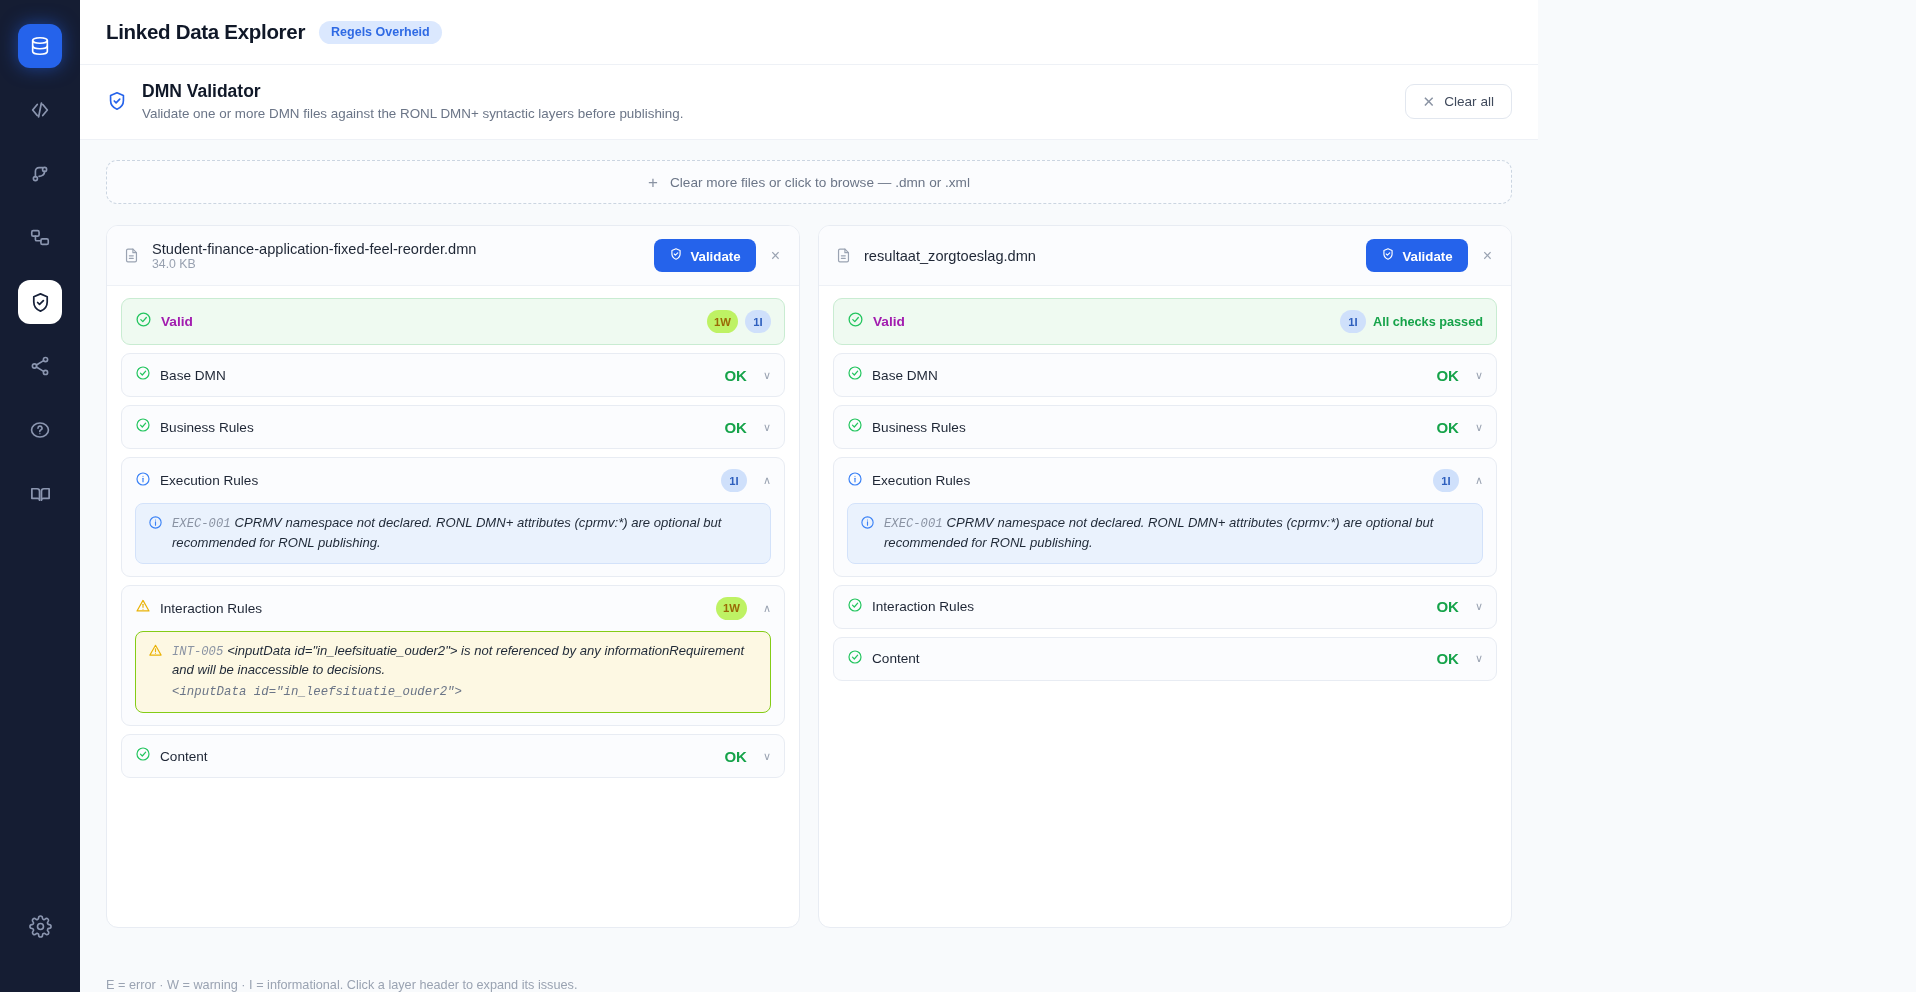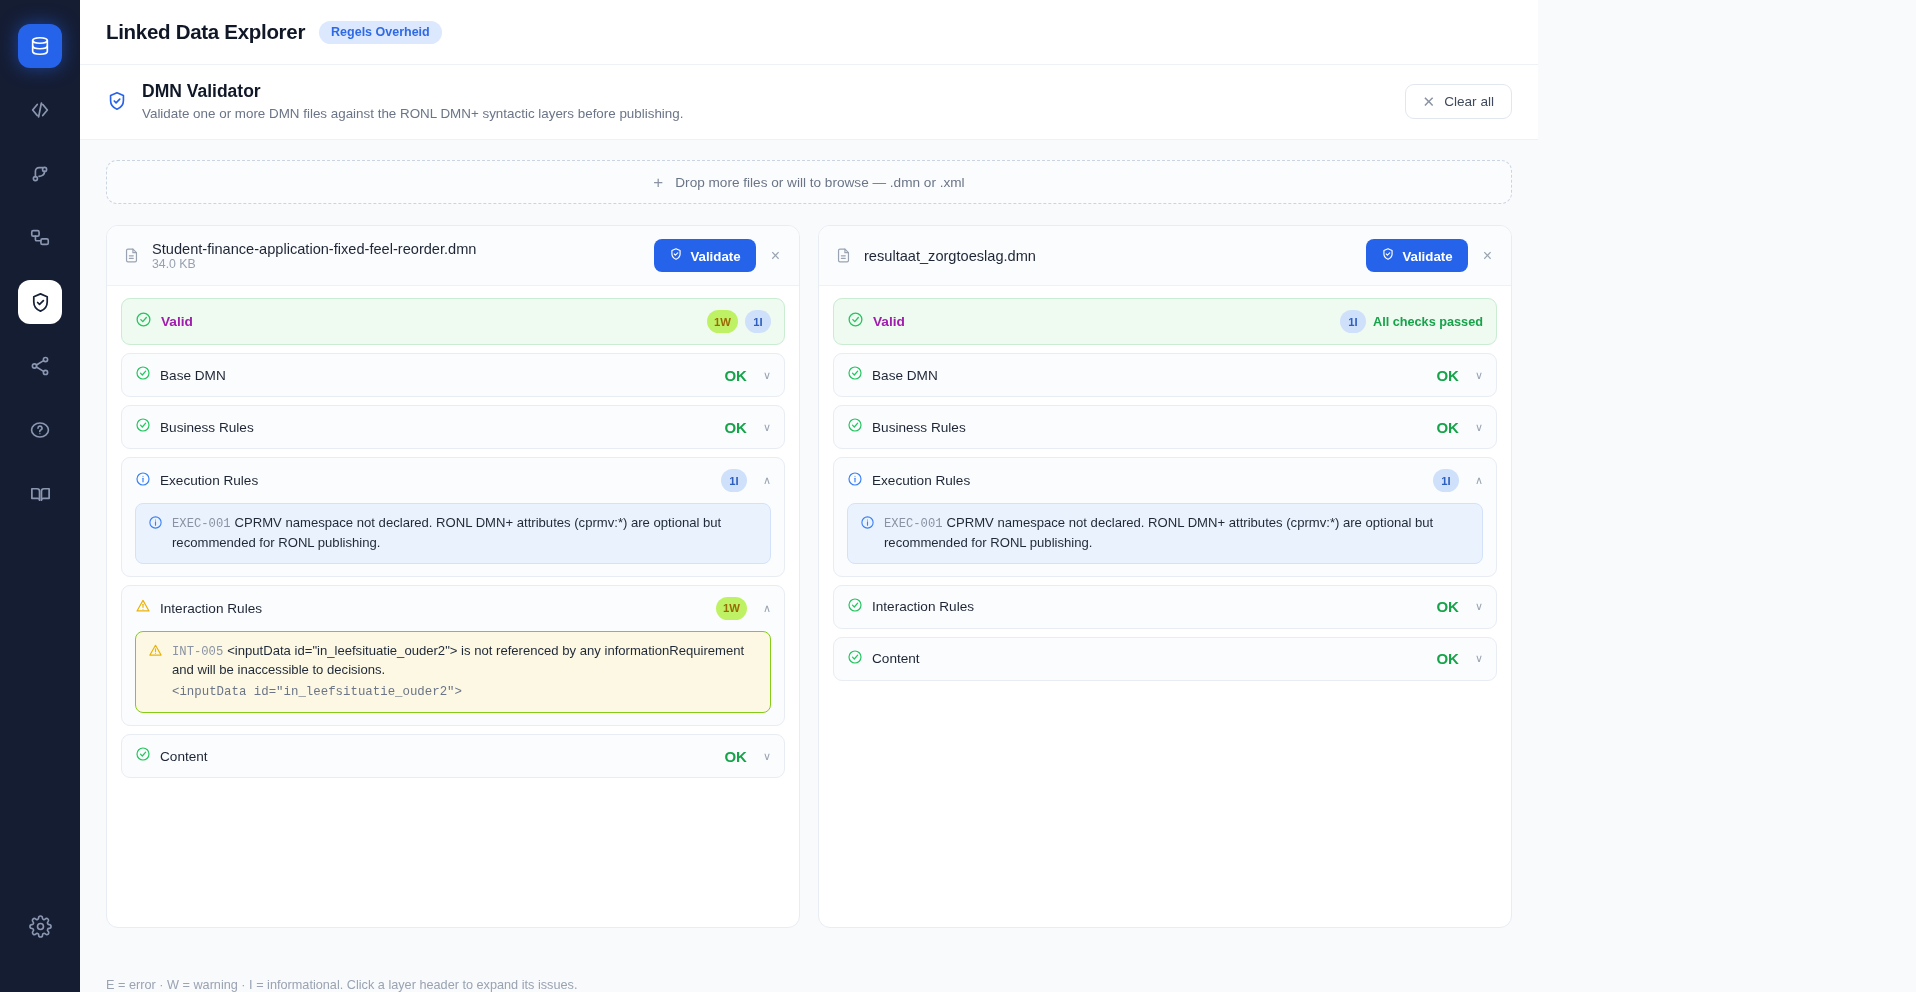--- a/index.html
+++ b/index.html
@@ -112,21 +112,21 @@
   .layer-head {
     display: flex; align-items: center; gap: 9px; padding: 11px 13px; cursor: pointer;
   }
   .layer-name { flex: 1 1 auto; font-size: 13.6px; color: #1e2635; }
   .ok-tag { font-size: 15px; font-weight: 700; color: #16a34a; }
   .chev { color: #9aa3b2; font-size: 11px; line-height: 1; margin-left: 7px; }
   .layer-issues { padding: 0 13px 12px 13px; }
 
   .issue {
     border-radius: 8px; padding: 10px 12px; display: flex; gap: 9px; align-items: flex-start;
-    font-size: 13.1px; line-height: 1.45;
+    font-size: 13.1px; line-height: 1.45; font-style: italic;
   }
   .issue.info { background: #eaf2fd; border: 1px solid #d3e2fa; color: #1f2937; }
   .issue.warn { background: #fdf8e3; border: 1px solid #84cc16; color: #1f2937; }
   .issue .code {
     font-family: "Liberation Mono", monospace; font-size: 12.2px; color: #8a93a3; margin-right: 4px;
   }
   .issue .snippet {
     display: block; font-family: "Liberation Mono", monospace; font-size: 12.4px;
     color: #6b7587; margin-top: 4px;
   }
@@ -249,21 +249,21 @@
       <button class="clear-btn">
         <span class="x">✕</span>
         <span>Clear all</span>
       </button>
     </section>
 
     <div class="content">
 
       <div class="dropzone">
         <span class="plus">+</span>
-        <span>Drop more files or will to browse — .dmn or .xml</span>
+        <span>Clear more files or click to browse — .dmn or .xml</span>
       </div>
 
       <div class="cards" id="cards-container">
           <section class="card">
             <div class="card-head">
               <span class="file-icon">
                 <svg width="17" height="17" viewBox="0 0 24 24" fill="none" stroke="currentColor" stroke-width="1.7" stroke-linecap="round" stroke-linejoin="round">
                   <path d="M14 3H7a2 2 0 0 0-2 2v14a2 2 0 0 0 2 2h10a2 2 0 0 0 2-2V8z"></path>
                   <polyline points="14 3 14 8 19 8"></polyline>
                   <line x1="9" y1="12.5" x2="14.5" y2="12.5"></line>

